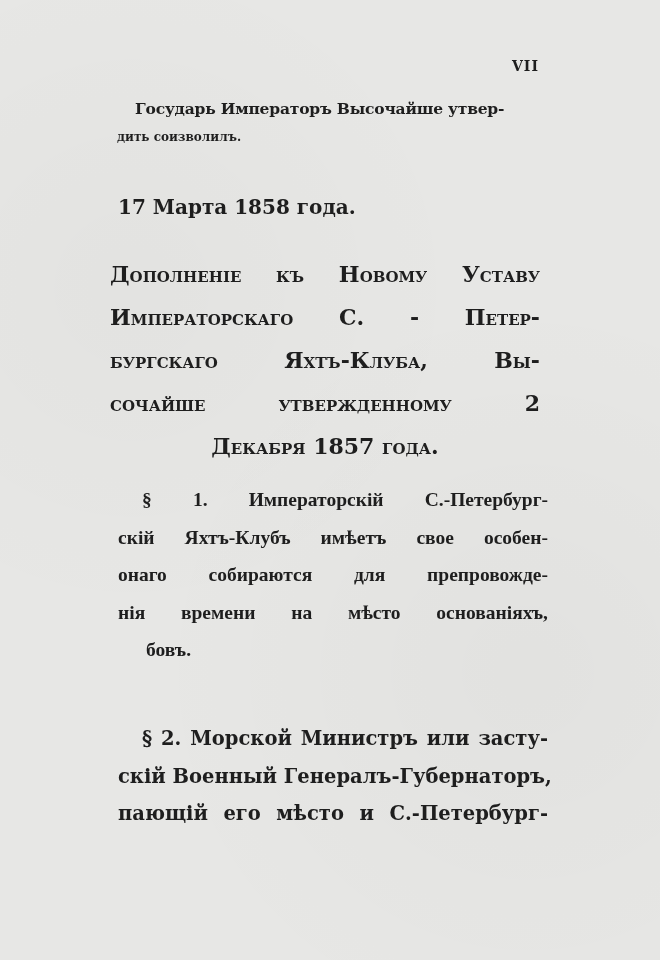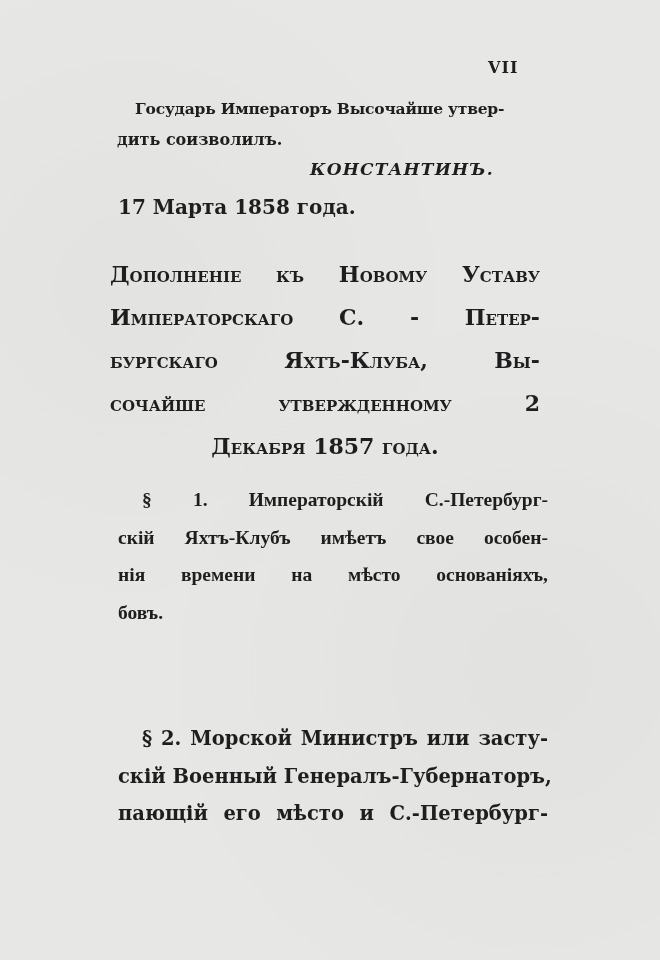--- a/index.html
+++ b/index.html
@@ -19,40 +19,40 @@
       position: absolute;
       left: 0; top: 0;
       width: 660px; height: 960px;
       background:
         radial-gradient(circle at 20% 30%, rgba(0,0,0,0.02) 0, transparent 40%),
         radial-gradient(circle at 80% 70%, rgba(0,0,0,0.025) 0, transparent 45%),
         #e7e7e5;
     }
     .page-number {
       position: absolute;
-      left: 488px;
+      left: 512px;
       top: 58px;
-      font-size: 16px;
+      font-size: 14px;
       font-weight: bold;
       letter-spacing: 1px;
     }
     .decree-line1 {
       position: absolute;
       left: 135px;
       top: 99px;
       font-size: 15.5px;
       font-weight: bold;
       white-space: nowrap;
       letter-spacing: -0.2px;
     }
     .decree-line2 {
       position: absolute;
       left: 117px;
       top: 130px;
-      font-size: 16px;
+      font-size: 12px;
       font-weight: bold;
       white-space: nowrap;
     }
     .signature {
       position: absolute;
       left: 310px;
       top: 159px;
       font-size: 17px;
       font-weight: bold;
       font-style: italic;
@@ -98,50 +98,51 @@
     }
     .para .pline {
       display: block;
       text-align: justify;
       text-align-last: justify;
       white-space: nowrap;
     }
     .para .pline.last {
       text-align: right;
       text-align-last: left;
+      margin-left: 28px;
     }
     .para .pline.indent {
       padding-left: 24px;
     }
     #para1 { top: 481px; font-family: Liberation Serif, serif; }
     #para2 { top: 720px; }
   </style>
 </head>
 <body>
 
 <div class="page">
 
   <div class="page-number">VII</div>
 
   <div class="decree-line1">Государь Императоръ Высочайше утвер-</div>
   <div class="decree-line2">дить соизволилъ.</div>
-  <div class="signature">КОНСТАНТИНЪ.</div>
   <div class="date">17 Марта 1858 года.</div>
 
   <div class="heading">
     <span class="hline">Дополненіе къ Новому Уставу</span>
     <span class="hline">Императорскаго С. - Петер-</span>
     <span class="hline">бургскаго Яхтъ-Клуба, Вы-</span>
     <span class="hline">сочайше утвержденному 2</span>
     <span class="hline last">Декабря 1857 года.</span>
   </div>
 
   <div class="para" id="para1">
     <span class="pline indent">§ 1. Императорскій С.-Петербург-</span>
     <span class="pline">скій Яхтъ-Клубъ имѣетъ свое особен-</span>
+    <span class="pline">онаго собираются для препровожде-</span>
     <span class="pline">нія времени на мѣсто основаніяхъ,</span>
     <span class="pline last">бовъ.</span>
   </div>
 
   <div class="para" id="para2">
     <span class="pline indent">§ 2. Морской Министръ или засту-</span>
     <span class="pline">скій Военный Генералъ-Губернаторъ,</span>
     <span class="pline">пающій его мѣсто и С.-Петербург-</span>
   </div>
 

